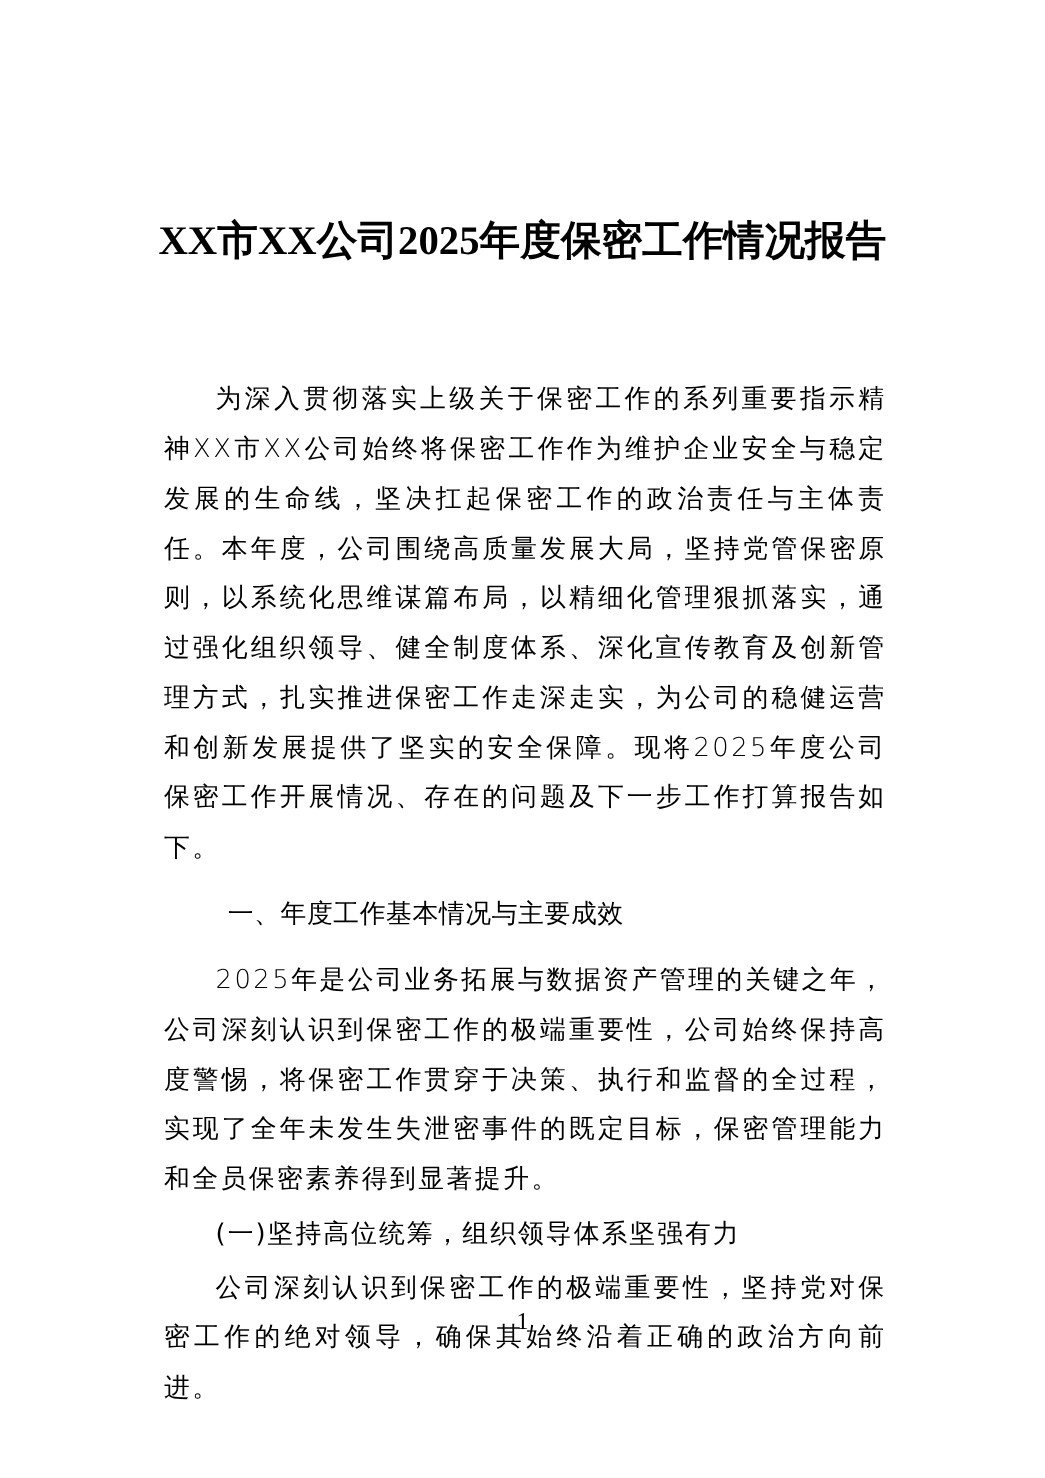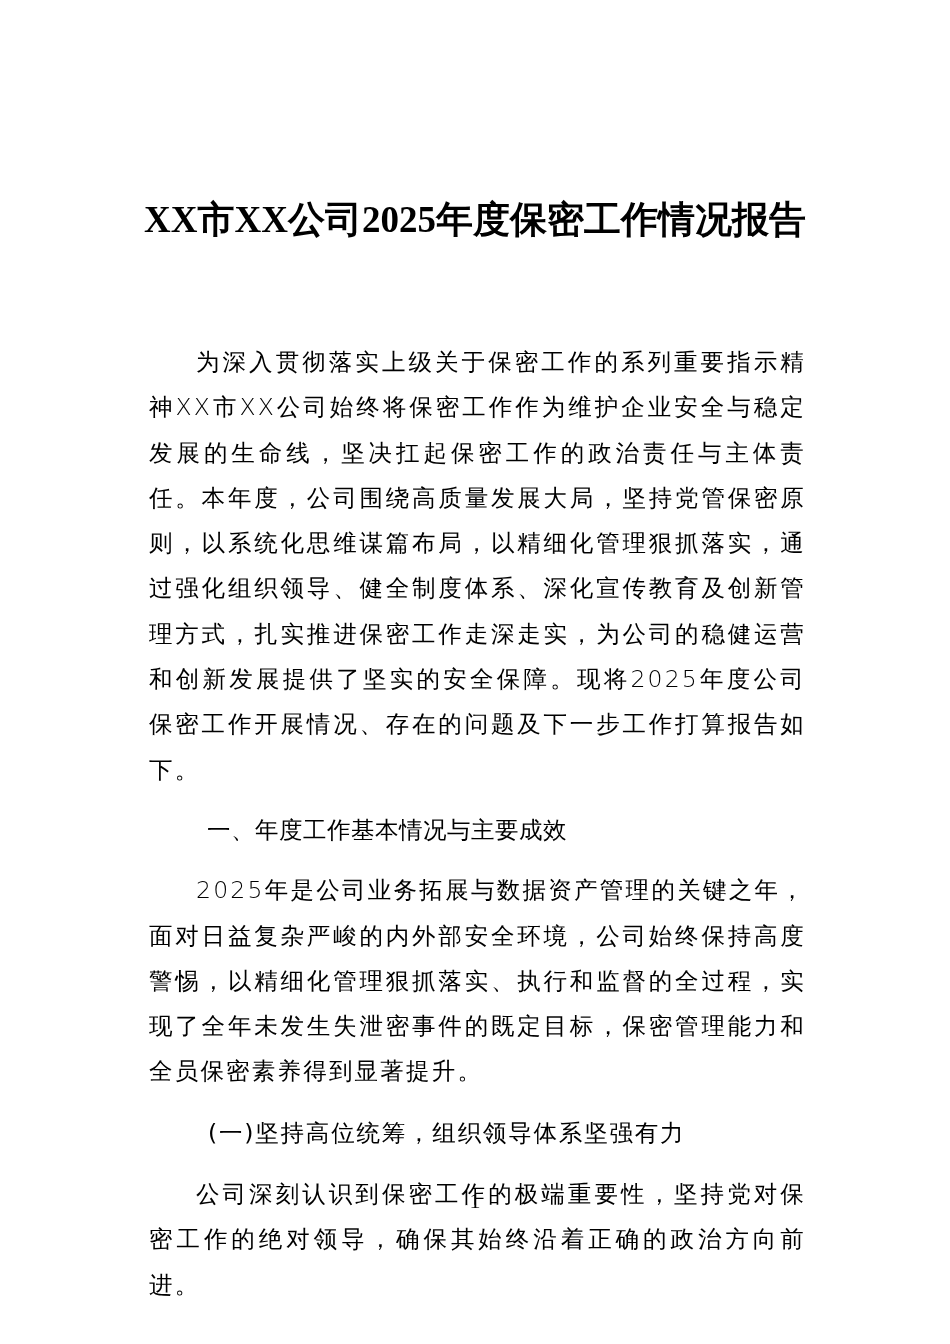--- a/index.html
+++ b/index.html
@@ -57,21 +57,21 @@
       letter-spacing: 0.5px;
       margin: 15px;
       font-weight: normal;
     }
     .heading2 {
       font-family: "DejaVu Sans", "Liberation Sans", sans-serif;
       font-size: 23.5px;
       line-height: 45.3px;
       text-indent: 2em;
       letter-spacing: 1.8px;
-      margin: 16px;
+      margin: 4px;
       font-weight: normal;
     }
     .page-number {
       position: absolute;
       left: 0;
       width: 950px;
       top: 1188px;
       text-align: center;
       font-family: "Liberation Serif", "DejaVu Serif", serif;
       font-size: 22px;
@@ -79,19 +79,19 @@
   </style>
 </head>
 <body>
 
 <div class="page">
   <h1 class="title">XX市XX公司2025年度保密工作情况报告</h1>
 
   <div class="body-text">
     <p class="para">为深入贯彻落实上级关于保密工作的系列重要指示精神XX市XX公司始终将保密工作作为维护企业安全与稳定发展的生命线，坚决扛起保密工作的政治责任与主体责任。本年度，公司围绕高质量发展大局，坚持党管保密原则，以系统化思维谋篇布局，以精细化管理狠抓落实，通过强化组织领导、健全制度体系、深化宣传教育及创新管理方式，扎实推进保密工作走深走实，为公司的稳健运营和创新发展提供了坚实的安全保障。现将2025年度公司保密工作开展情况、存在的问题及下一步工作打算报告如下。</p>
     <p class="heading1">一、年度工作基本情况与主要成效</p>
-    <p class="para">2025年是公司业务拓展与数据资产管理的关键之年，面对日益复杂严峻的内外部安全环境，公司始终保持高度警惕，以精细化管理狠抓落实、执行和监督的全过程，实现了全年未发生失泄密事件的既定目标，保密管理能力和全员保密素养得到显著提升。</p>
+    <p class="para">2025年是公司业务拓展与数据资产管理的关键之年，公司深刻认识到保密工作的极端重要性，公司始终保持高度警惕，将保密工作贯穿于决策、执行和监督的全过程，实现了全年未发生失泄密事件的既定目标，保密管理能力和全员保密素养得到显著提升。</p>
     <p class="heading2">(一)坚持高位统筹，组织领导体系坚强有力</p>
     <p class="para">公司深刻认识到保密工作的极端重要性，坚持党对保密工作的绝对领导，确保其始终沿着正确的政治方向前进。</p>
   </div>
 
   <div class="page-number">1</div>
 </div>
 
 </body></html>

